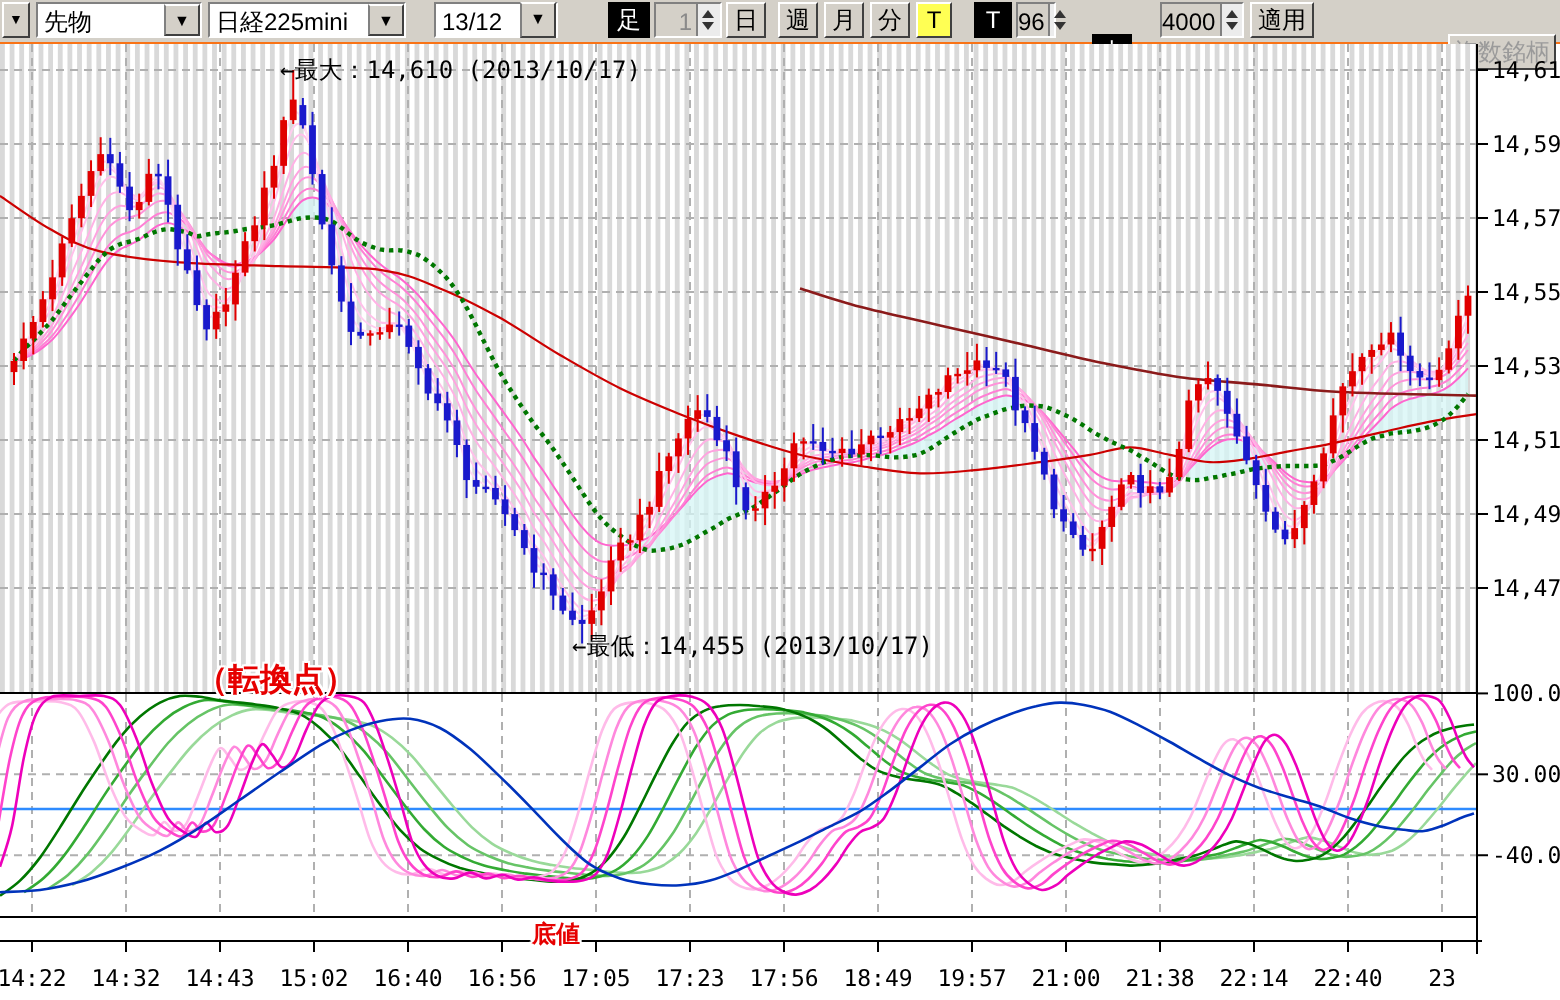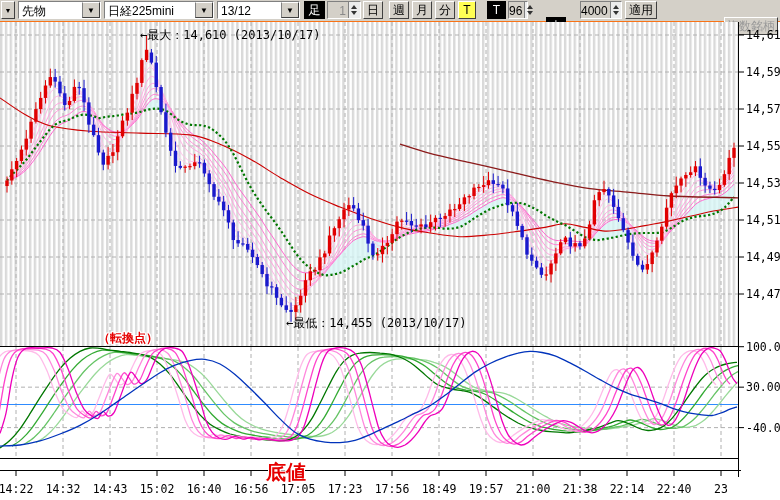--- a/index.html
+++ b/index.html
@@ -44,26 +44,26 @@
 <div id="app">
 
   <div id="toolbar">
     <div class="tb btn3d" style="left:1px;width:14px;font-size:7px;line-height:17px;">▼</div>
 
     <div class="tb combo" style="left:18px;width:83px;">
       <span class="val">先物</span>
       <span class="drop">▼</span>
     </div>
 
-    <div class="tb combo" style="left:104px;width:110px;">
+    <div class="tb combo" style="left:104px;width:99px;">
       <span class="val">日経225mini</span>
       <span class="drop">▼</span>
     </div>
 
-    <div class="tb combo" style="left:217px;width:83px;">
+    <div class="tb combo" style="left:217px;width:62px;align-items:center;">
       <span class="val">13/12</span>
       <span class="drop">▼</span>
     </div>
 
     <div class="tb blacklab" style="left:304px;width:21px;">足</div>
 
     <div class="tb spin" style="left:327px;width:34px;">
       <span class="num dim">1</span>
       <span class="ud"></span>
     </div>
@@ -534,15 +534,15 @@
         <text x="533" y="493" text-anchor="middle">21:00</text>
         <text x="580" y="493" text-anchor="middle">21:38</text>
         <text x="627" y="493" text-anchor="middle">22:14</text>
         <text x="674" y="493" text-anchor="middle">22:40</text>
         <text x="721" y="493" text-anchor="middle">23</text>
       </g>
       <text x="140" y="39" font-family="&quot;DejaVu Sans Mono&quot;,monospace" font-size="12px" fill="#000">←最大：14,610 (2013/10/17)</text>
       <text x="286" y="327" font-family="&quot;DejaVu Sans Mono&quot;,monospace" font-size="12px" fill="#000">←最低：14,455 (2013/10/17)</text>
     </svg>
 
-  <div class="redtag" id="turn-label" style="left:98px;top:330px;font-size:12px;">（転換点）</div>
-  <div class="redtag" id="bottom-label" style="left:266px;top:459px;font-size:20px;">底値</div>
+  <div class="redtag" id="turn-label" style="left:98px;top:330px;font-size:16px;">（転換点）</div>
+  <div class="redtag" id="bottom-label" style="left:266px;top:459px;font-size:12px;">底値</div>
 </div>
 
 </body></html>

